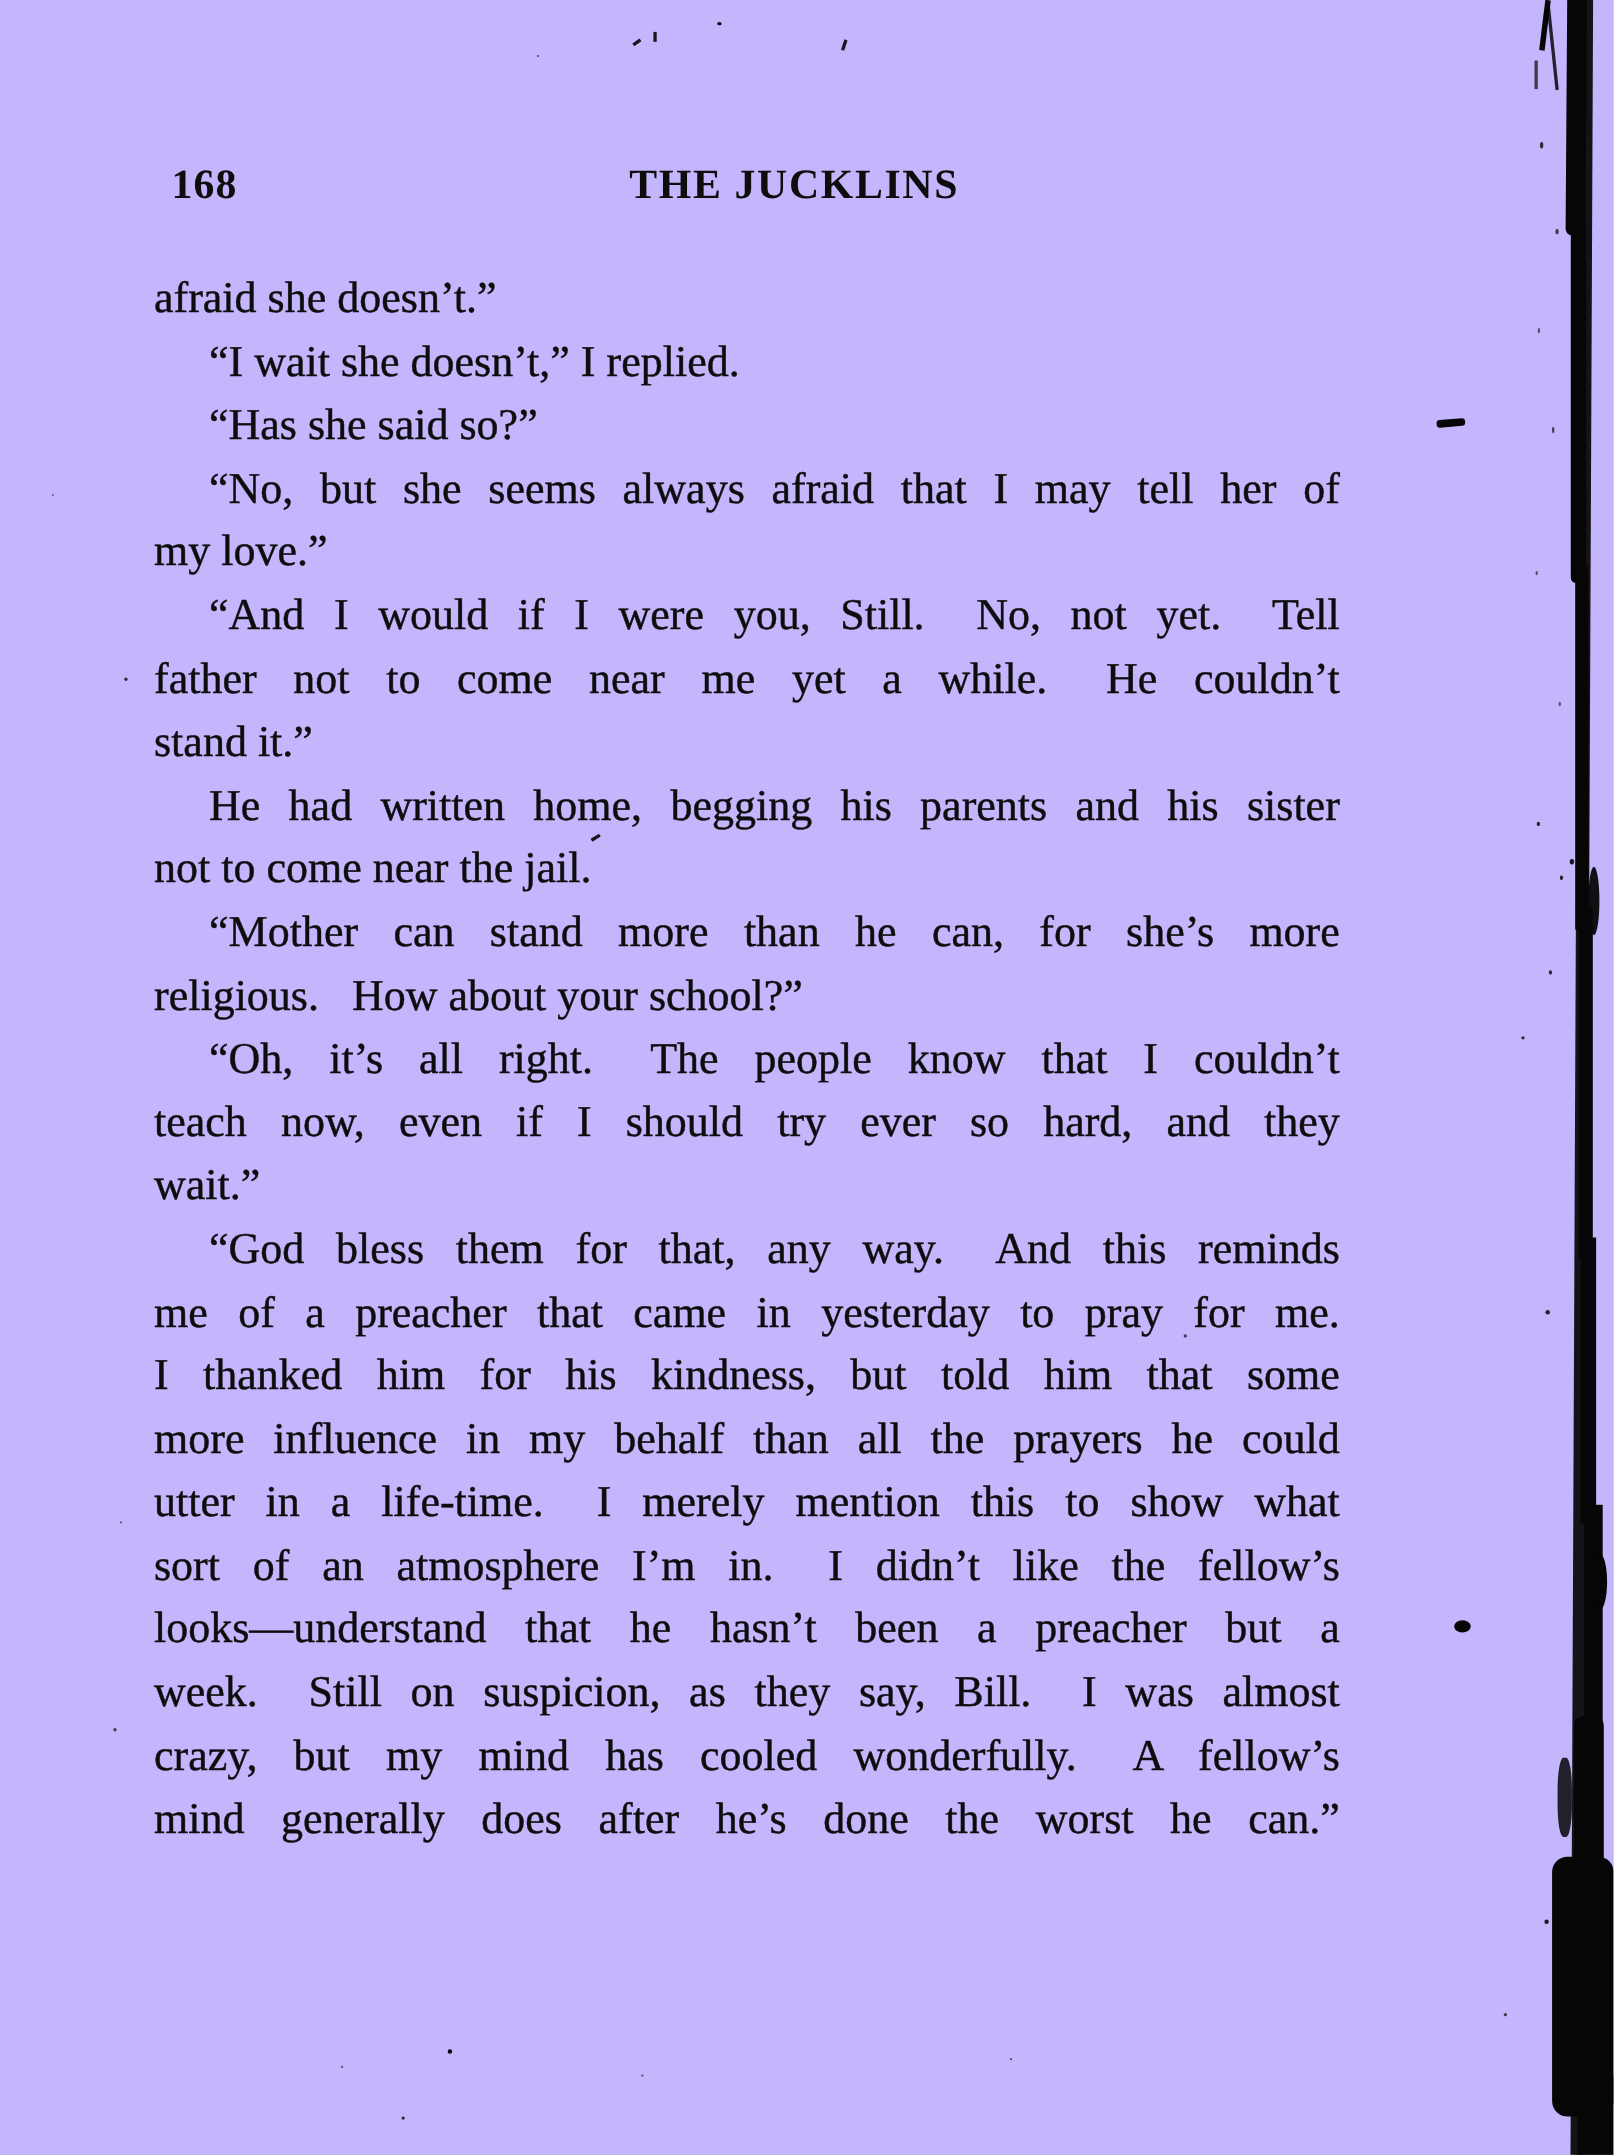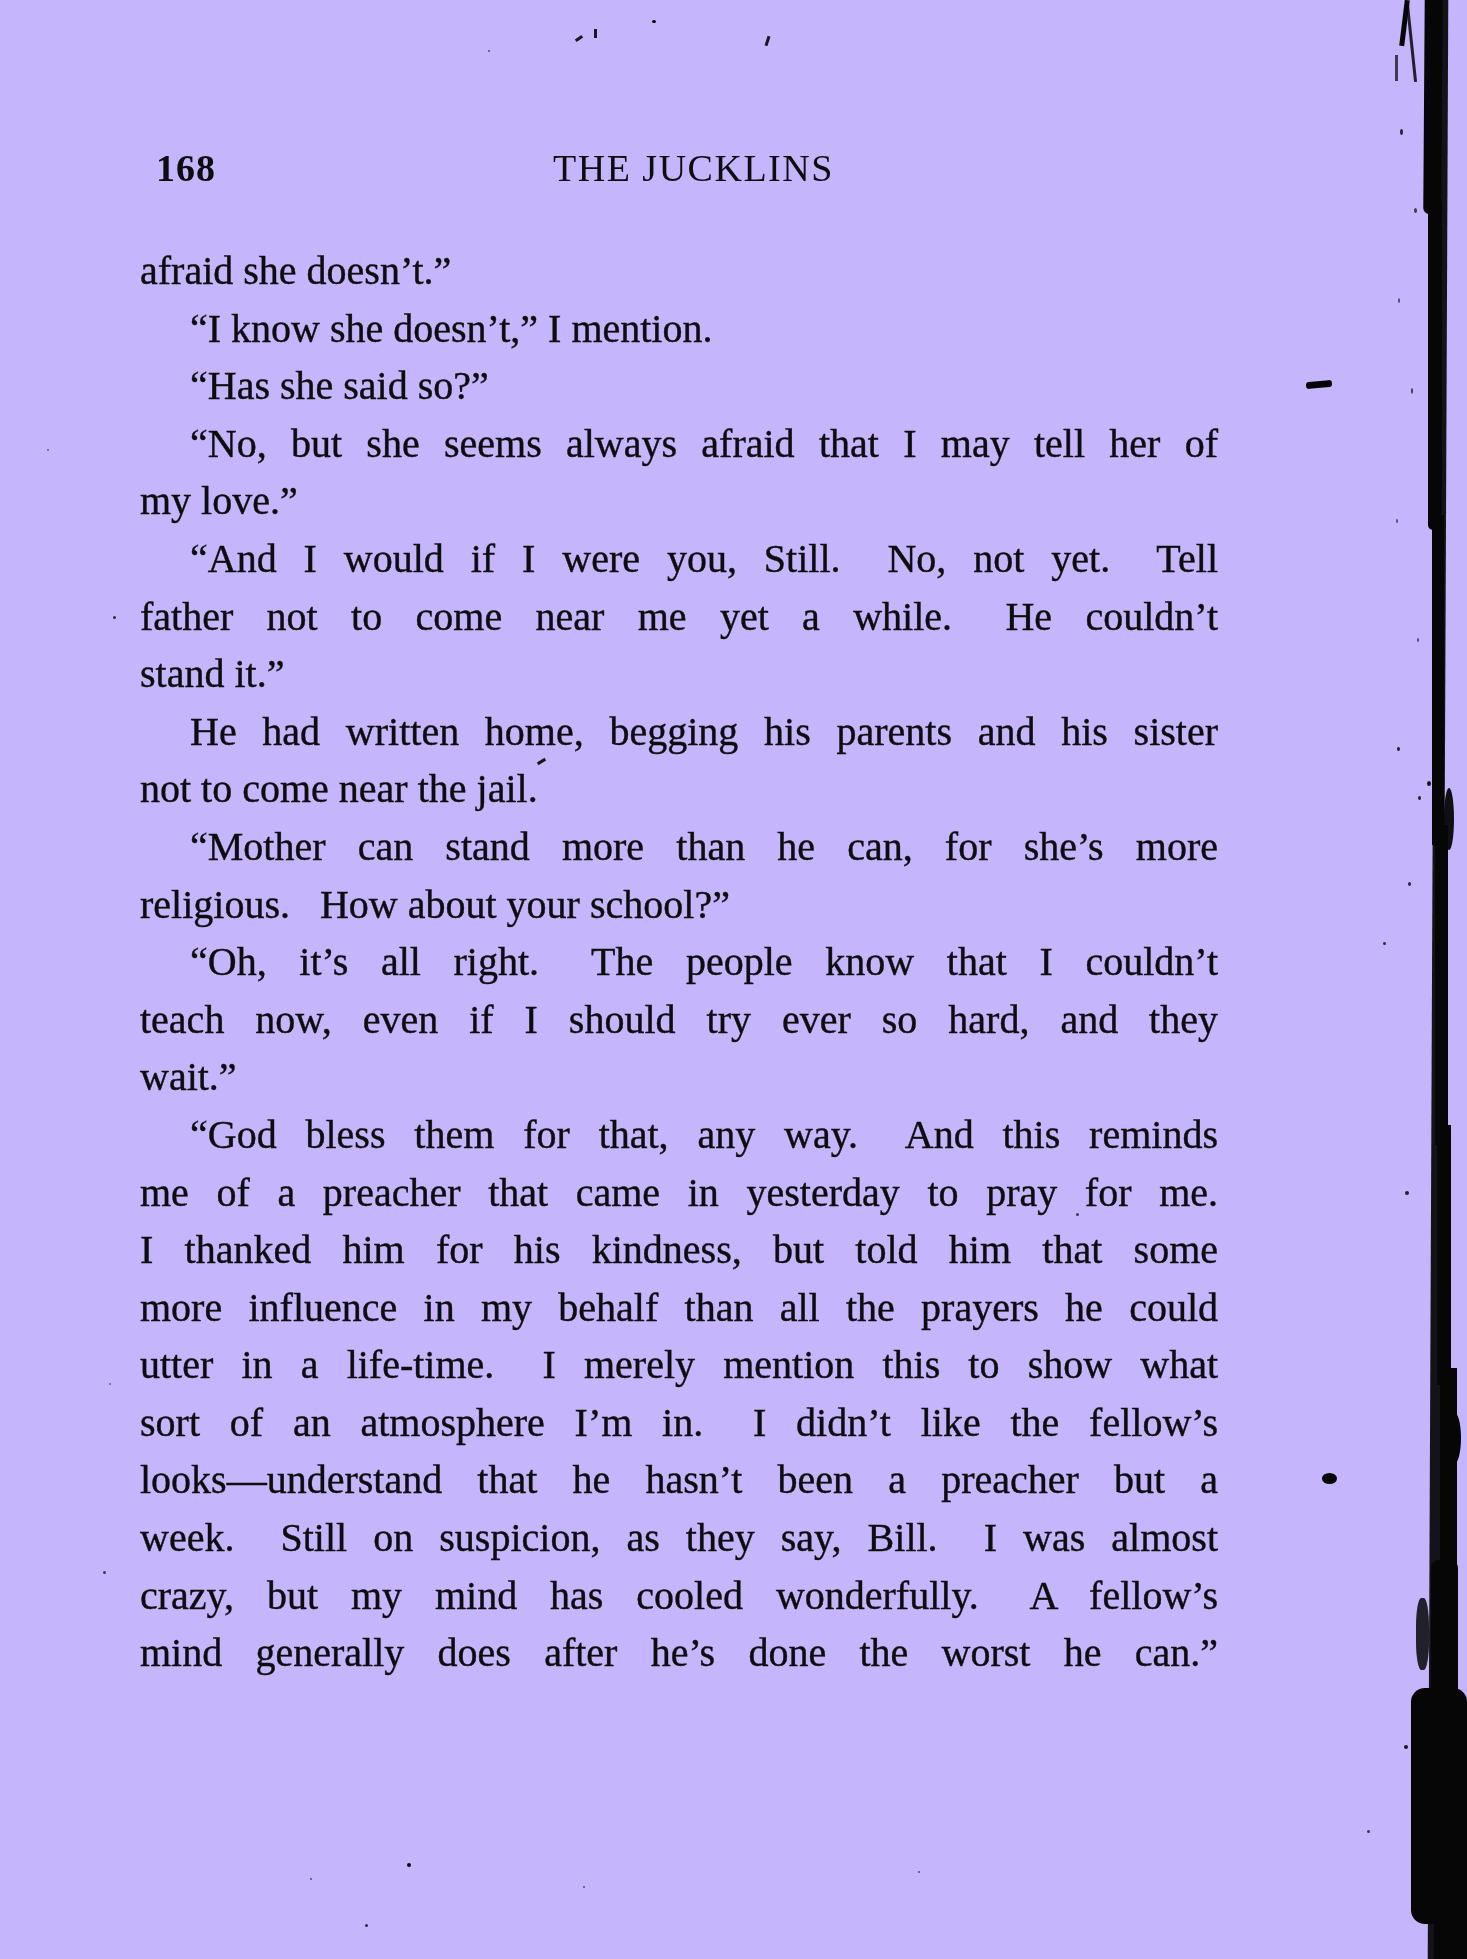--- a/index.html
+++ b/index.html
@@ -5,22 +5,22 @@
   html,body{margin:0;padding:0;background:#e8e8e8;}
   .page{
     position:relative;width:1467px;height:1959px;background:#c4b5fd;
     overflow:hidden;font-family:"Liberation Serif",serif;color:#0d0d0d;
   }
   .pagenum{
     position:absolute;left:156px;top:146px;
     font-size:38px;font-weight:700;letter-spacing:1px;line-height:44px;
   }
   .runhead{
-    position:absolute;left:553px;top:146px;
-    font-size:38px;font-weight:400;letter-spacing:1.5px;line-height:44px;
+    position:absolute;left:572px;top:146px;
+    font-size:38px;font-weight:700;letter-spacing:1.5px;line-height:44px;
   }
   .bodytext{
     position:absolute;left:140px;top:242px;width:1078px;
     font-size:40px;line-height:57.6px;
     -webkit-text-stroke:0.4px #111;
   }
   .line{min-height:57.6px;}
   .ind{text-indent:50px;}
   .jst{text-align:justify;text-align-last:justify;text-justify:inter-word;}
   
@@ -46,21 +46,21 @@
 </head>
 <body>
 
 <div class="page">
 
   <div class="pagenum">168</div>
   <div class="runhead">THE JUCKLINS</div>
 
   <main class="bodytext">
     <div class="line">afraid she doesn’t.”</div>
-    <div class="line ind">“I know she doesn’t,” I mention.</div>
+    <div class="line ind">“I wait she doesn’t,” I replied.</div>
     <div class="line ind">“Has she said so?”</div>
     <div class="line ind jst">“No, but she seems always afraid that I may tell her of</div>
     <div class="line">my love.”</div>
     <div class="line ind jst">“And I would if I were you, Still.  No, not yet.  Tell</div>
     <div class="line jst">father not to come near me yet a while.  He couldn’t</div>
     <div class="line">stand it.”</div>
     <div class="line ind jst">He had written home, begging his parents and his sister</div>
     <div class="line">not to come near the jail.</div>
     <div class="line ind jst">“Mother can stand more than he can, for she’s more</div>
     <div class="line">religious.  How about your school?”</div>

